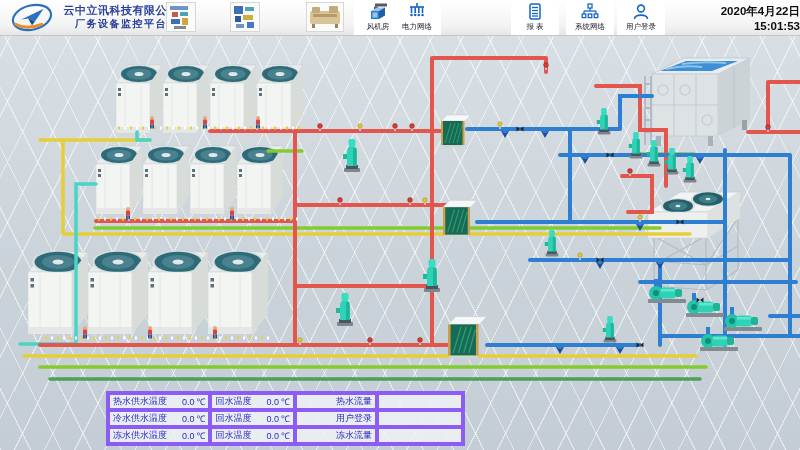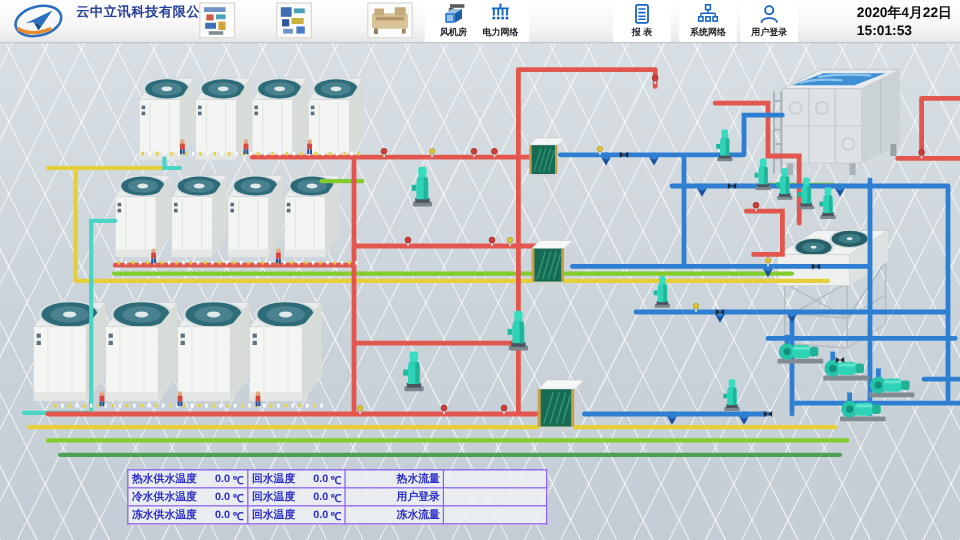--- a/index.html
+++ b/index.html
@@ -15,39 +15,39 @@
   }
   .logo { position:absolute; left:8px; top:2px; width:48px; height:31px; }
   .company { position:absolute; left:60px; top:4px; width:122px; text-align:center;
              color:#27409b; font-weight:bold; line-height:1.25; }
   .company .l1 { font-size:11px; letter-spacing:.5px; }
   .company .l2 { font-size:10px; letter-spacing:1.5px; }
   .thumb { position:absolute; top:2px; height:30px; background:#fbfbf9; border:1px solid #d8d8d2; }
   .navtile { position:absolute; top:1px; width:48px; height:34px; display:flex; flex-direction:column;
              align-items:center; justify-content:flex-start; background:#ffffff; cursor:pointer; }
   .navtile svg { width:20px; height:20px; margin-top:1px; }
-  .navlabel { font-size:7.5px; color:#1c1c28; font-weight:bold; white-space:nowrap; margin-top:0px; }
-  .datetime { position:absolute; left:714px; top:4px; width:86px; text-align:left;
+  .navlabel { font-size:7.5px; color:#1c1c28; font-weight:normal; white-space:nowrap; margin-top:0px; }
+  .datetime { position:absolute; left:714px; top:4px; width:86px; text-align:right;
               color:#0d0d0d; font-weight:bold; font-size:11.5px; line-height:1.3; }
 
   
   #scene {
     position:absolute; top:36px; left:0; width:800px; height:414px;
     background-color:#cdd5db;
     background-image:
       repeating-linear-gradient(63.4deg, rgba(255,255,255,.55) 0 1.2px, rgba(255,255,255,0) 1.2px 27px),
       repeating-linear-gradient(-63.4deg, rgba(255,255,255,.55) 0 1.2px, rgba(255,255,255,0) 1.2px 27px),
       linear-gradient(180deg,#d8dfe4 0%,#cbd3da 55%,#c4cdd5 100%);
   }
   #scene svg { position:absolute; top:0; left:0; }
 
   
   #monitor-table { position:absolute; left:106px; top:391px; z-index:20; border-collapse:collapse; }
   #monitor-table td {
-    border:1px solid #8b5cf6; height:15px; font-size:9px; font-weight:bold; color:#2a2ac8;
+    border:4px solid #8b5cf6; height:15px; font-size:9px; font-weight:normal; color:#2a2ac8;
     background:rgba(236,240,242,.92); padding:0 3px; vertical-align:middle; white-space:nowrap;
   }
   .c1 { width:100px; } .c2 { width:67px; } .c3 { width:82px;text-align:right; } .c4 { width:86px; }
   .cellflex { display:flex; justify-content:space-between; align-items:center; }
   .cellflex .v { margin-left:15px; } .cellflex .u { margin-left:2px; }
 </style>
 </head>
 <body>
 
 <div id="app">
@@ -56,20 +56,21 @@
 
     <svg class="logo" viewBox="0 0 48 32">
       <ellipse cx="24" cy="16" rx="20" ry="12.5" fill="none" stroke="#2a6fc0" stroke-width="2.2" transform="rotate(-14 24 16)"></ellipse>
       <path d="M7 23 Q18 29 34 23" fill="none" stroke="#e88b2a" stroke-width="3" stroke-linecap="round"></path>
       <polygon points="13,18 36,7 27,20 20,17" fill="#2a6fc0"></polygon>
       <polygon points="20,17 27,20 24,24" fill="#174a86"></polygon>
     </svg>
 
     <div class="company">
       <div class="l1">云中立讯科技有限公司</div>
+      <div class="l2">厂务设备监控平台</div>
     </div>
 
     <div class="thumb" style="left:166px;width:30px;">
       <svg width="28" height="28" viewBox="0 0 28 28">
         <rect x="3" y="3" width="18" height="4" fill="#6f93c8"></rect>
           <rect x="5" y="9" width="6" height="5" fill="#c85a4a"></rect>
         <rect x="13" y="9" width="8" height="4" fill="#4aa3b8"></rect>
           <rect x="4" y="16" width="9" height="5" fill="#3f6fb4"></rect>
         <rect x="15" y="15" width="6" height="7" fill="#d3a43f"></rect>
           <rect x="7" y="23" width="12" height="3" fill="#7f8a94"></rect>

